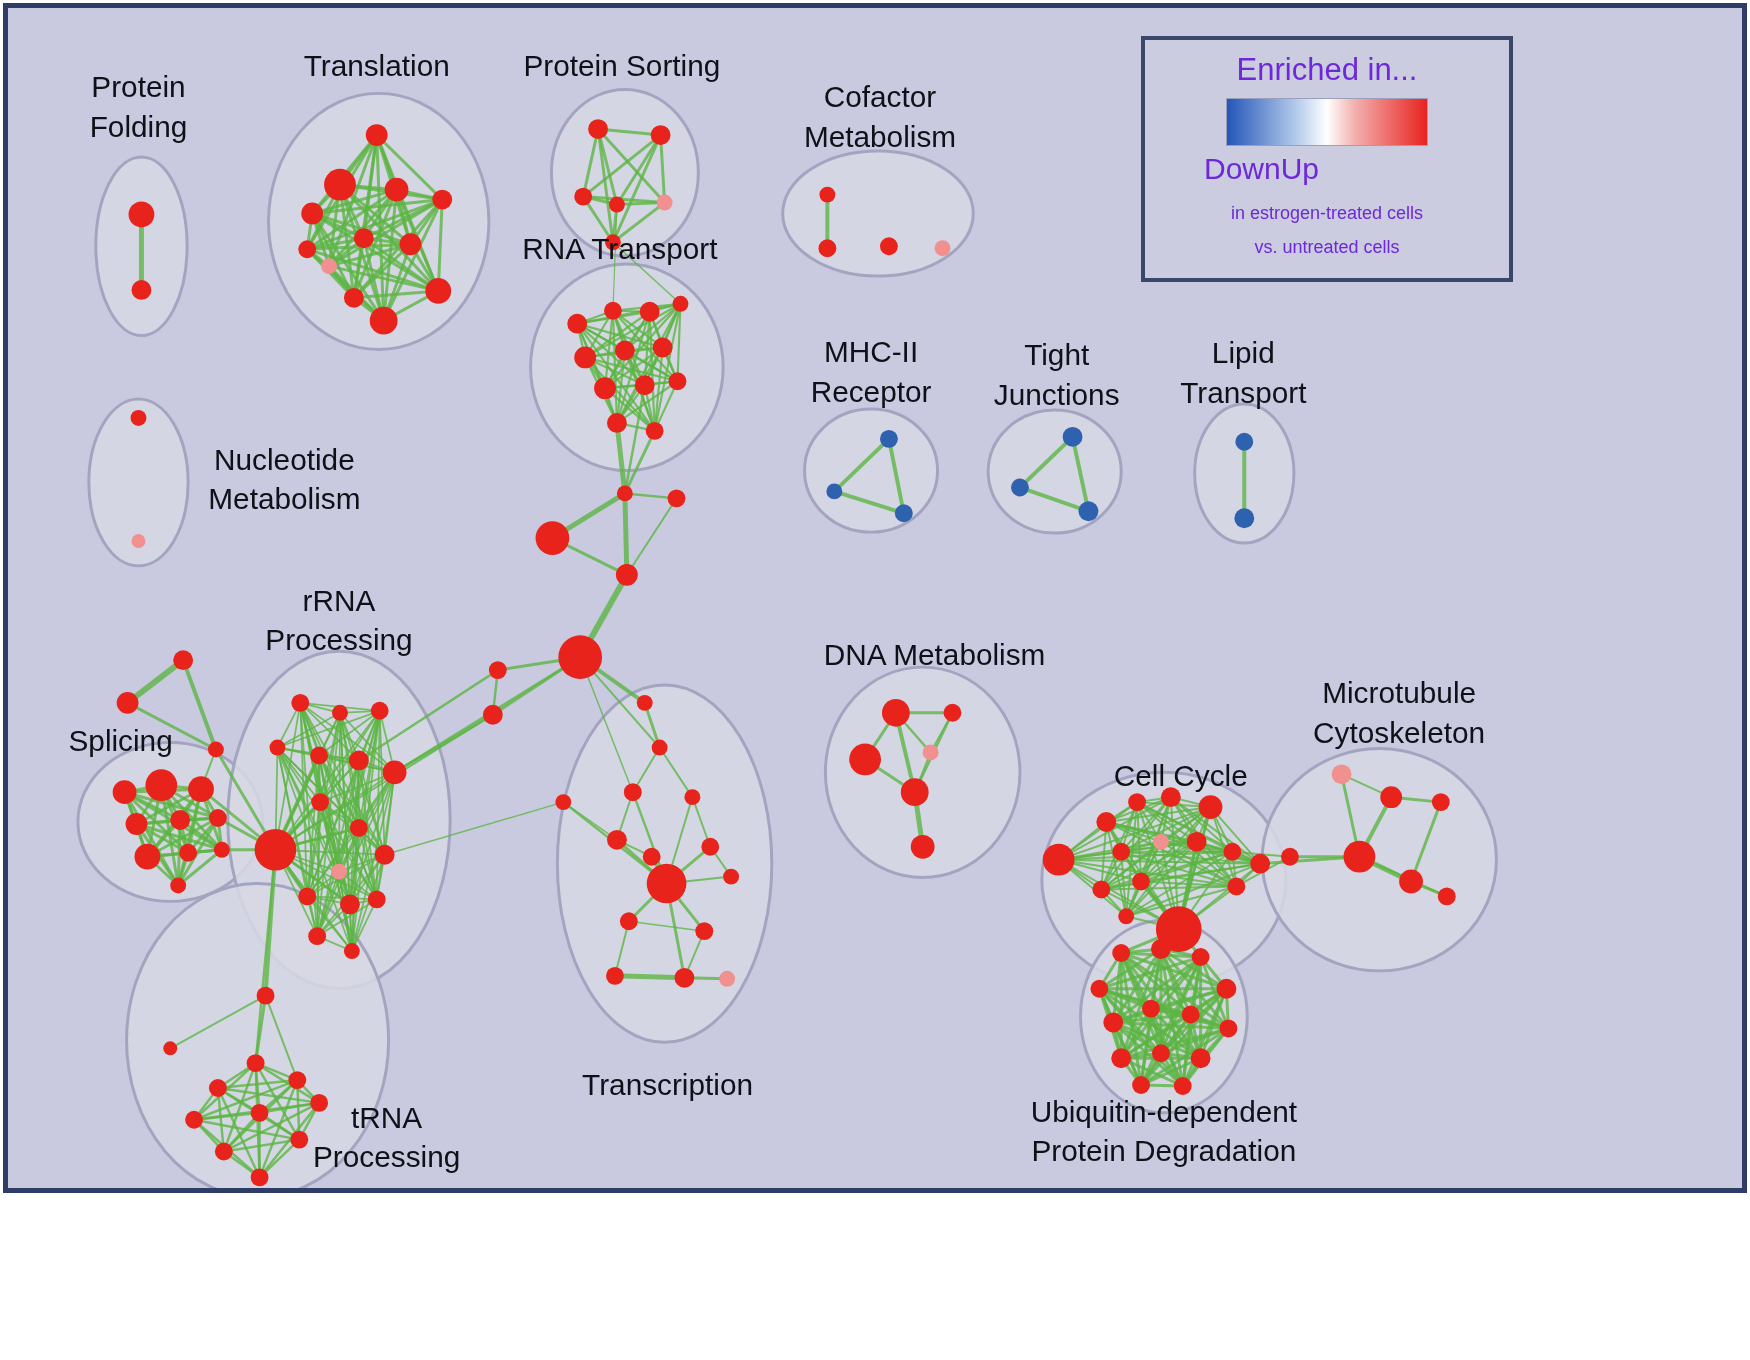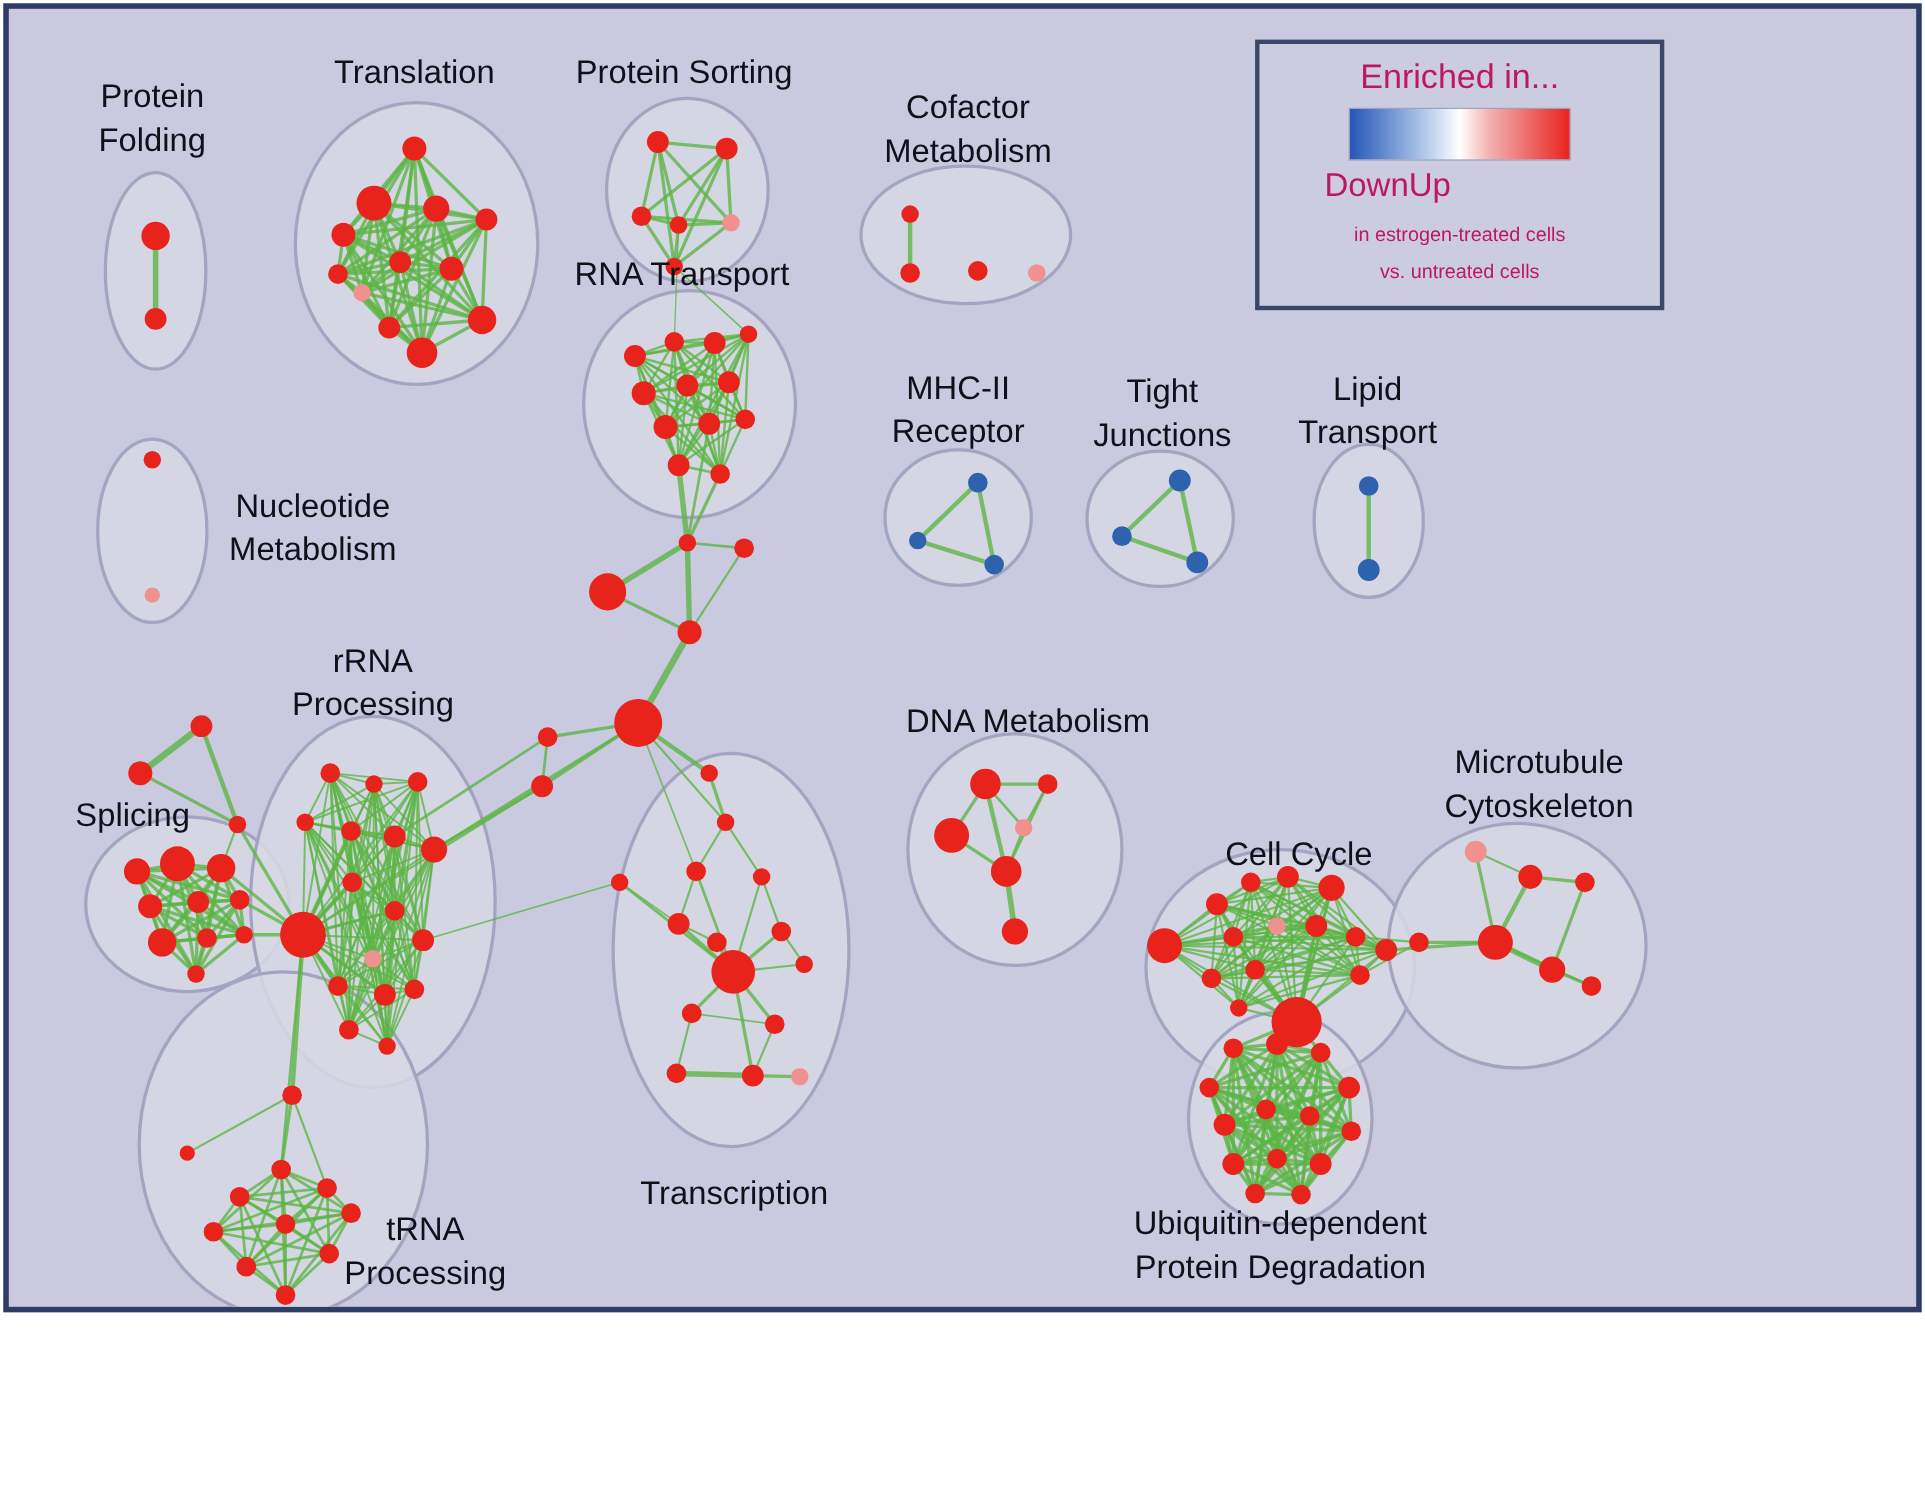--- a/index.html
+++ b/index.html
@@ -1,21 +1,21 @@
 <!DOCTYPE html>
 <html><head>
 <meta charset="utf-8">
 <style>
   html,body{margin:0;padding:0;background:#ffffff;}
   body{width:1750px;height:1360px;position:relative;font-family:"Liberation Sans",sans-serif;}
   .frame{position:absolute;left:3px;top:3px;width:1744px;height:1190px;box-sizing:border-box;
          border:5px solid #2e3c66;background:#c9cadf;overflow:hidden;}
   .netsvg{position:absolute;left:0;top:0;}
   .legend{position:absolute;left:1133px;top:28px;width:372px;box-sizing:border-box;
-          border:4px solid #3b4768;background:#cbcce0;padding:8px 10px 14px 10px;text-align:center;color:#be185d;}
+          border:4px solid #3b4768;background:#cbcce0;padding:8px 10px 14px 10px;text-align:center;color:#6d28d9;}
   .legend-title{font-size:31px;margin:4px 0 10px 0;}
   .legend-bar{width:200px;height:46px;margin:0 auto;border:1px solid #9aa0bb;}
   .legend-ends{width:246px;margin:6px auto 10px auto;display:flex;font-size:30px;}
   .legend-sub{font-size:18px;line-height:34px;}
 </style>
 </head>
 <body>
 
 <div class="frame">
 

